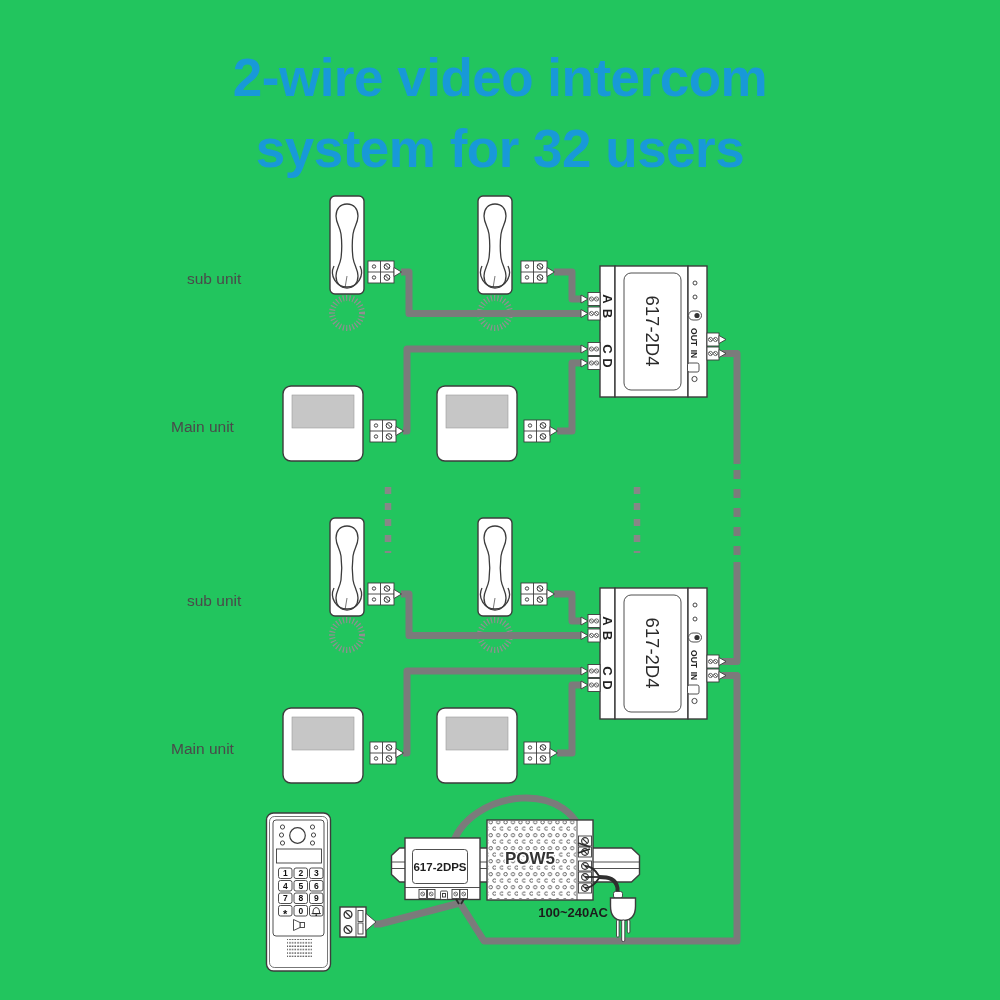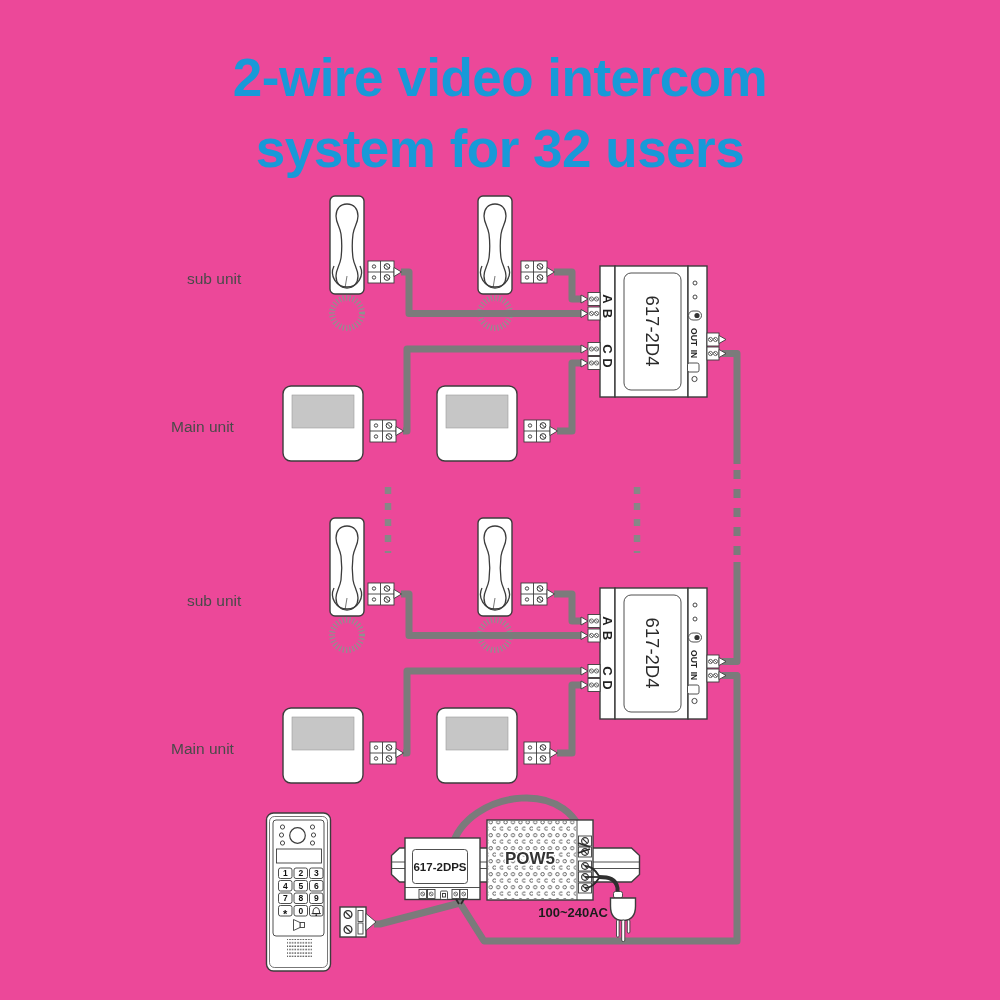--- a/index.html
+++ b/index.html
@@ -1,16 +1,16 @@
 <!DOCTYPE html>
 <html><head>
 <meta charset="utf-8">
 <style>
   html,body{margin:0;padding:0;background:#fff;}
-  #stage{width:1000px;height:1000px;position:relative;background:#ec4899;}
+  #stage{width:1000px;height:1000px;position:relative;background:#22c55e;}
   svg{position:absolute;left:0;top:0;}
   svg text{font-family:"Liberation Sans","DejaVu Sans",sans-serif;}
   .title{font-size:53px;font-weight:700;fill:#1899d8;letter-spacing:-0.5px;}
   .unitlbl{font-size:15.5px;fill:#4a4a4a;}
   .model{font-size:18.5px;fill:#2a2a2a;}
   .port{font-size:13px;font-weight:700;fill:#222;}
   .outin{font-size:8.5px;font-weight:700;fill:#222;}
   .psulbl{font-size:11.5px;font-weight:600;fill:#1e1e1e;}
   .powlbl{font-size:17px;font-weight:600;fill:#333;paint-order:stroke;stroke:#fff;stroke-width:3px;}
   .aclbl{font-size:13px;font-weight:700;fill:#1c1c1c;}

